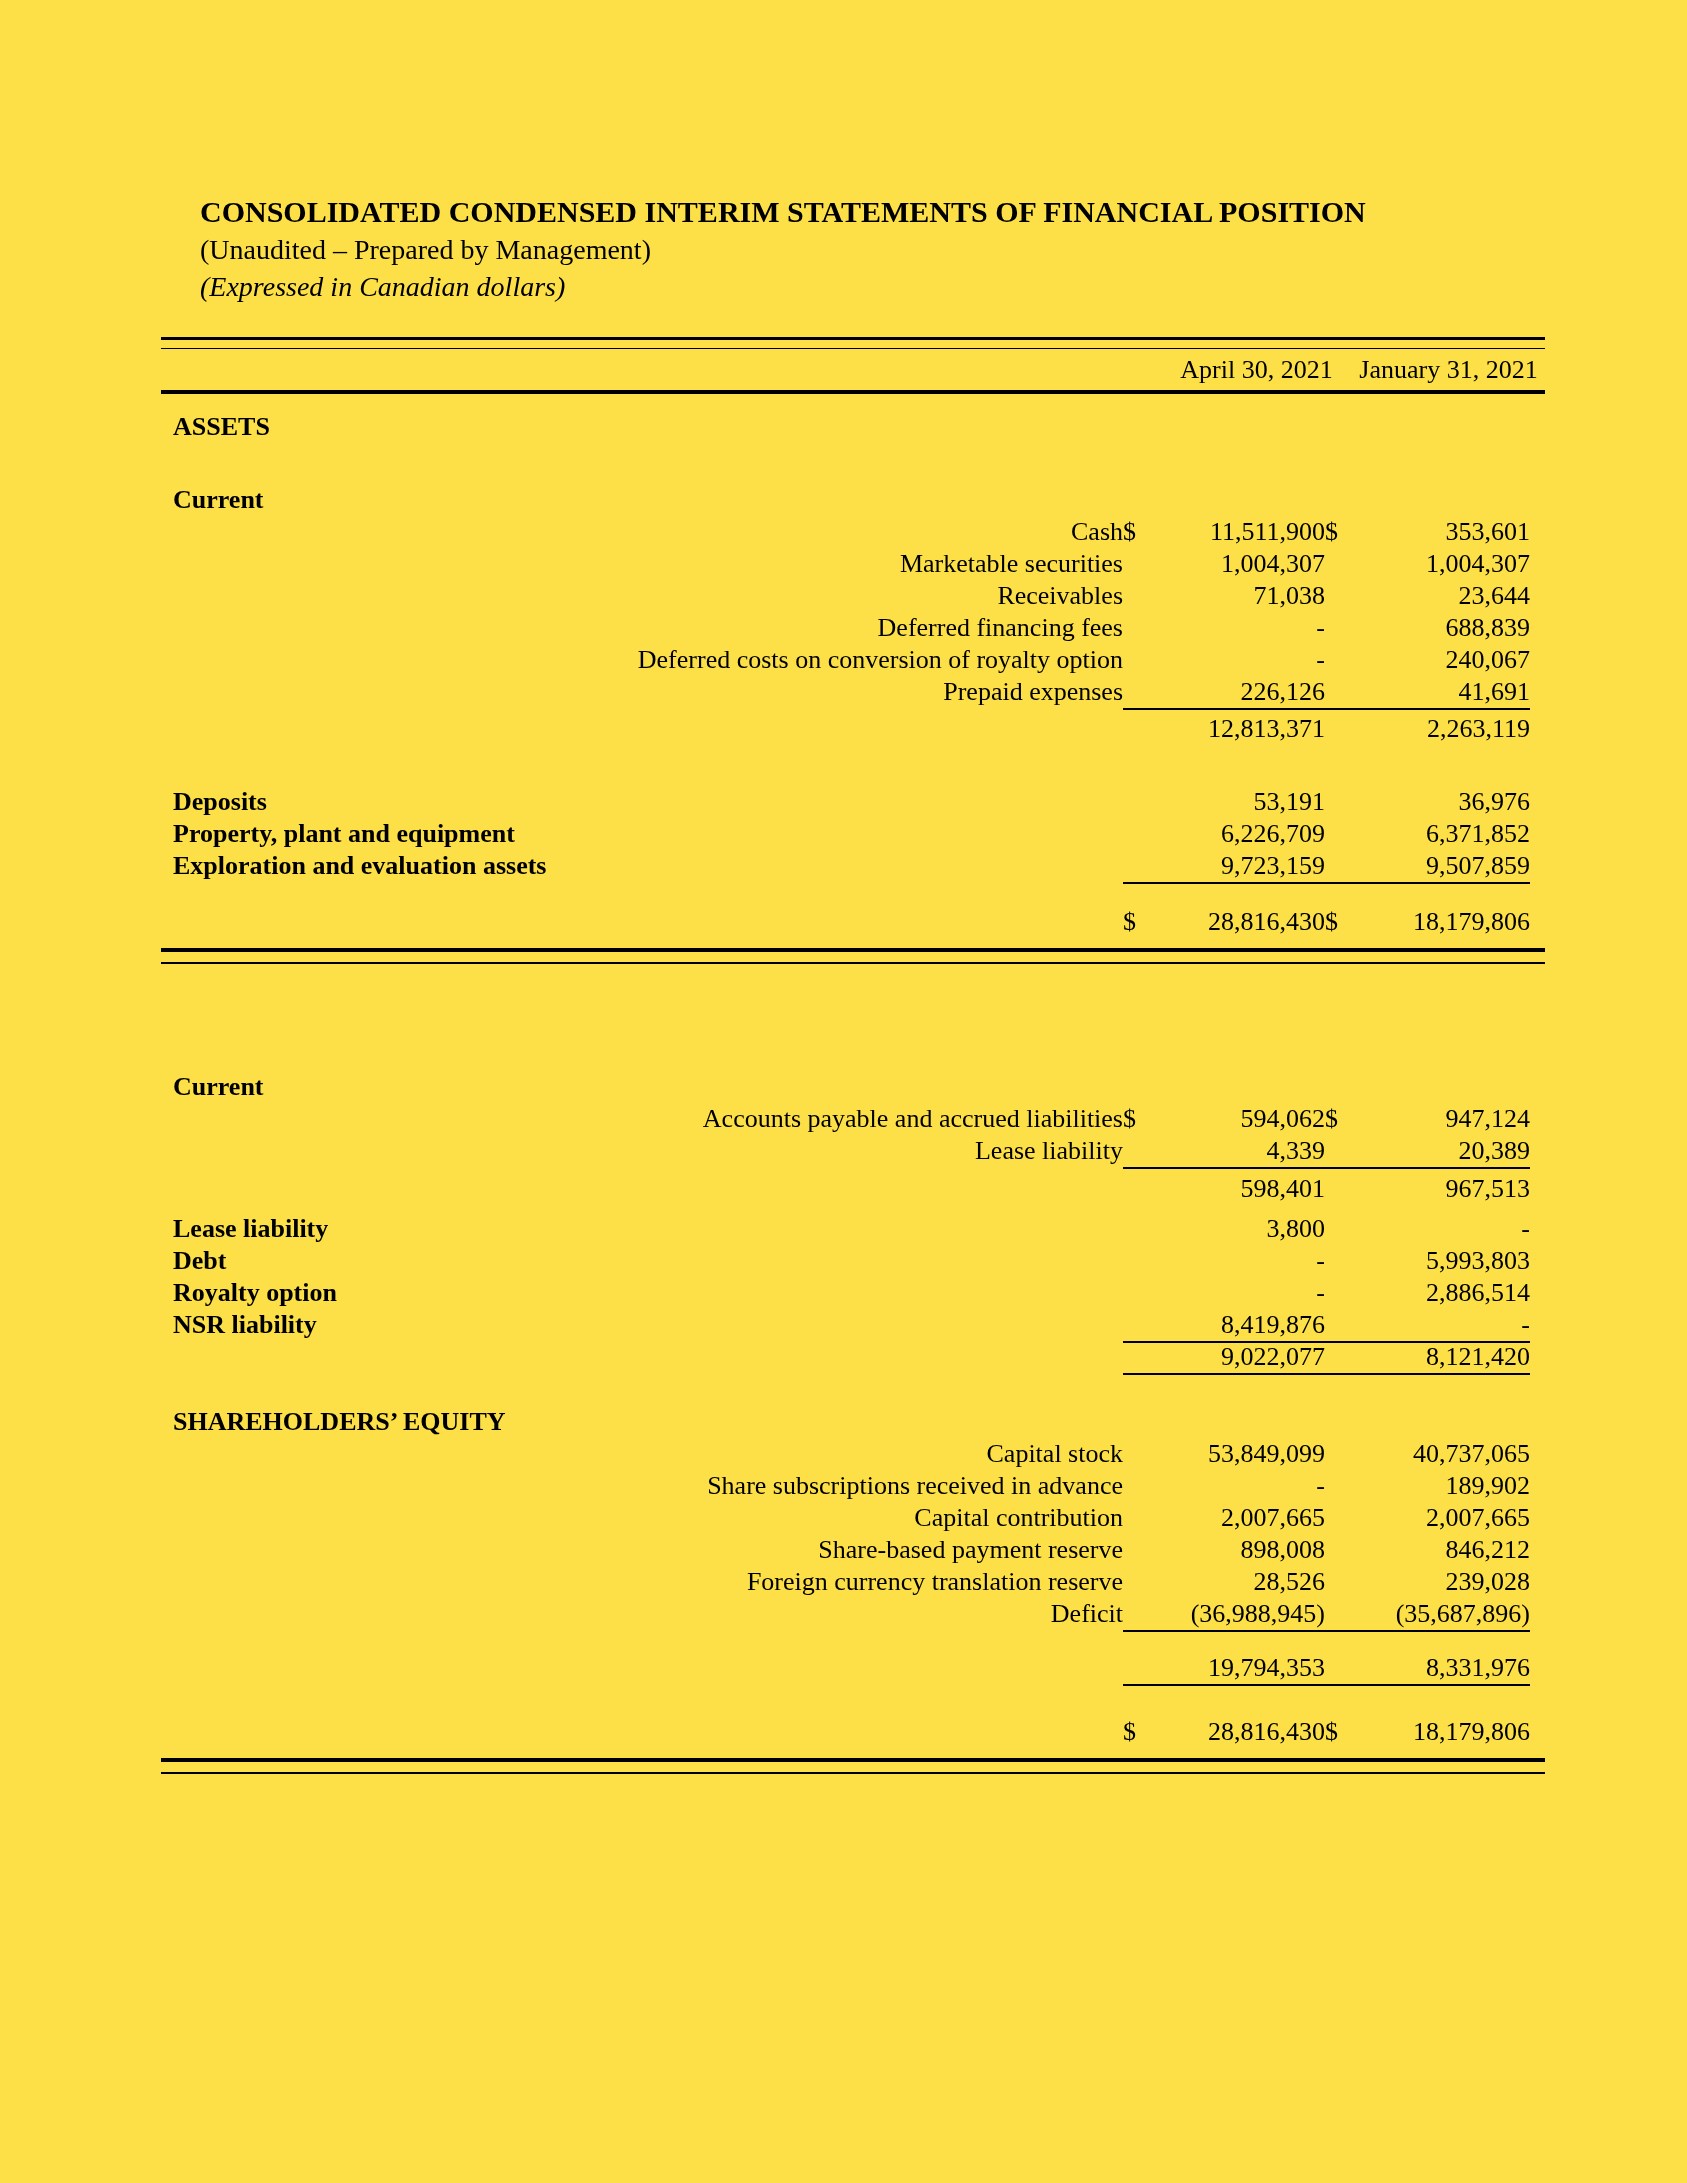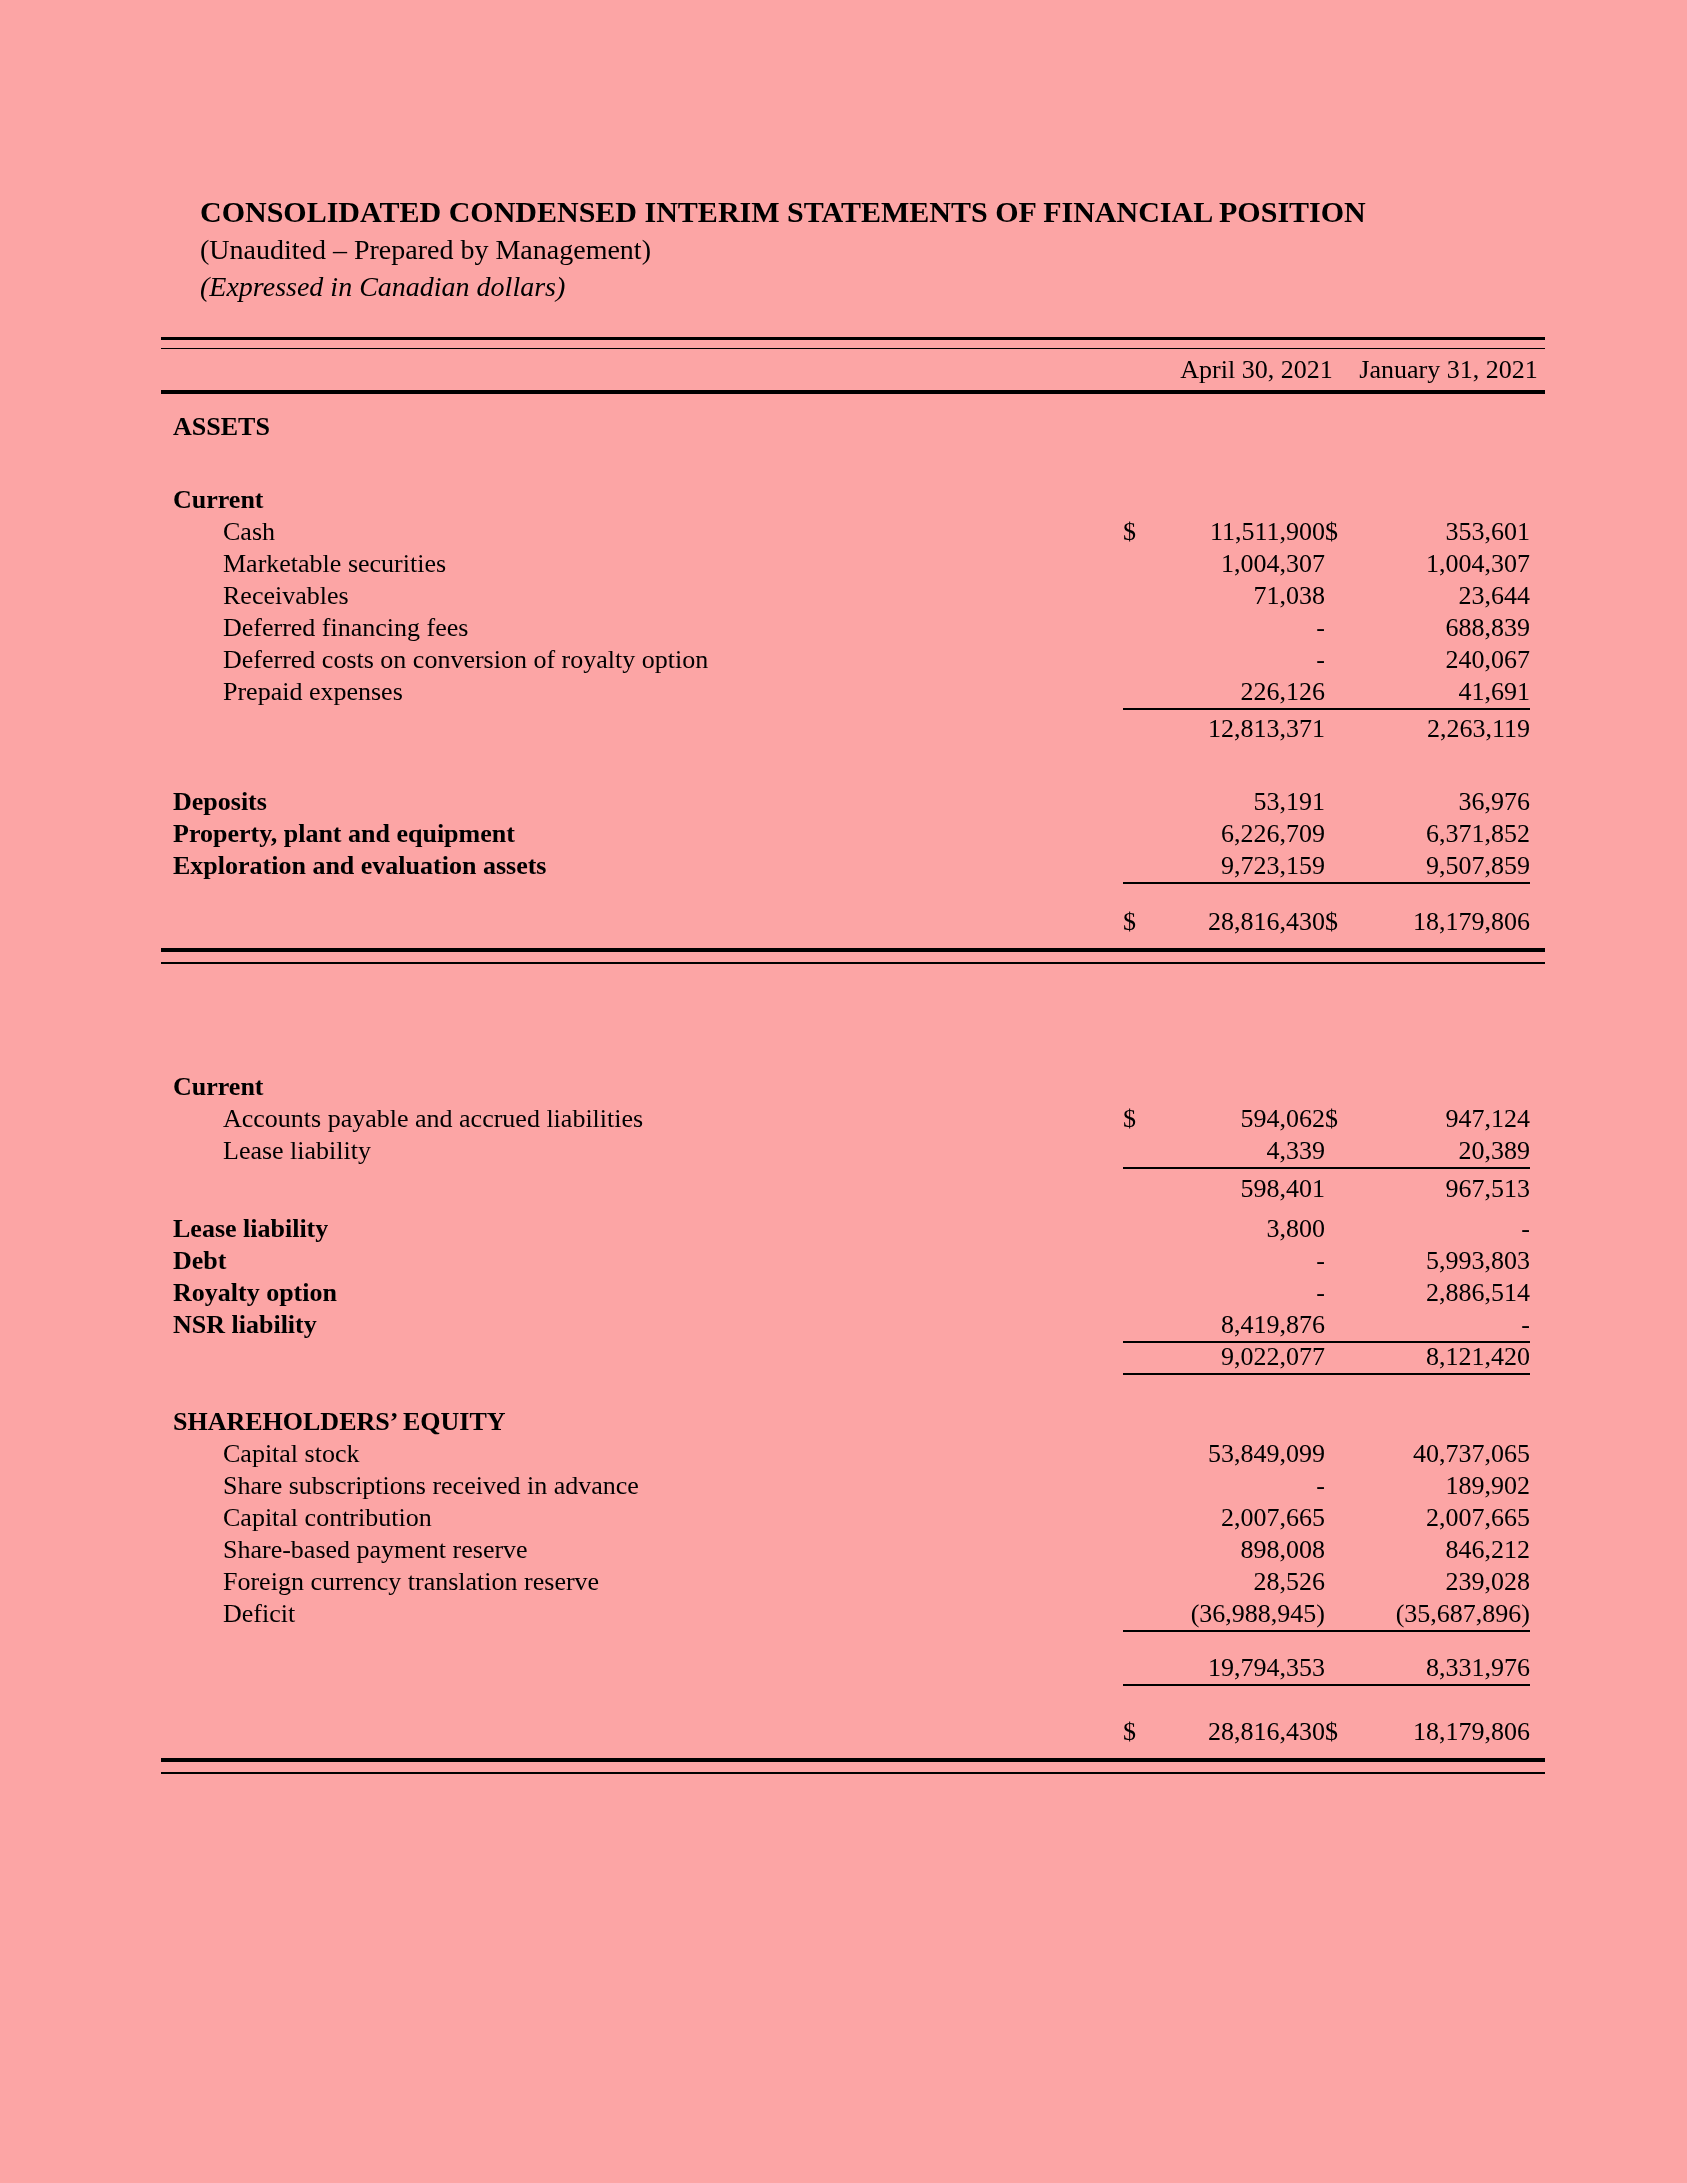--- a/index.html
+++ b/index.html
@@ -4,21 +4,21 @@
 <style>
   html, body {
     margin: 0;
     padding: 0;
     background: #9a9a9a;
   }
   .page {
     position: relative;
     width: 1687px;
     height: 2183px;
-    background: #fca5a5;
+    background: #fde047;
     color: #000000;
     font-family: "Liberation Serif", "DejaVu Serif", serif;
     overflow: hidden;
   }
   
   .doc-header {
     position: absolute;
     left: 200px;
     top: 193px;
     width: 1323px;
@@ -70,21 +70,21 @@
     height: 41px;
     line-height: 41px;
     padding-right: 7.3px;
   }
   .row .label {
     flex: 1 1 auto;
     padding-left: 12px;
     white-space: nowrap;
     overflow: hidden;
   }
-  .row .label.indent { padding-left: 62px; }
+  .row .label.indent { padding-left: 62px; text-align: right; }
   .row.bold .label { font-weight: bold; }
   .cell {
     display: flex;
     flex: 0 0 auto;
     align-items: baseline;
   }
   .cell.c1 { width: 202px; }
   .cell.c2 { width: 205px; }
   .cell .cur {
     flex: 0 0 auto;

